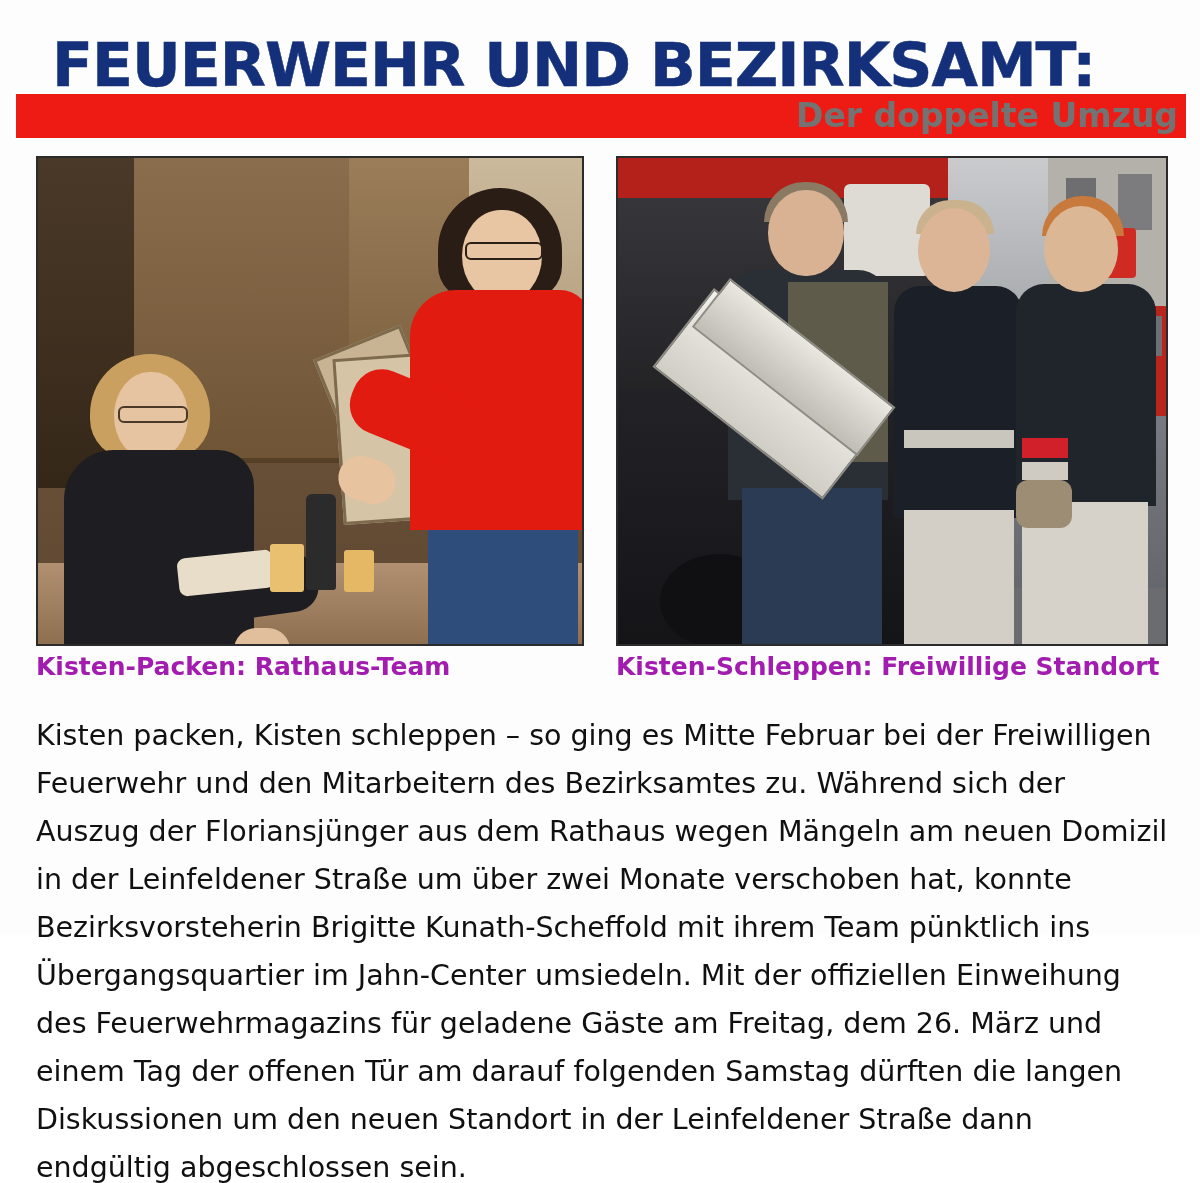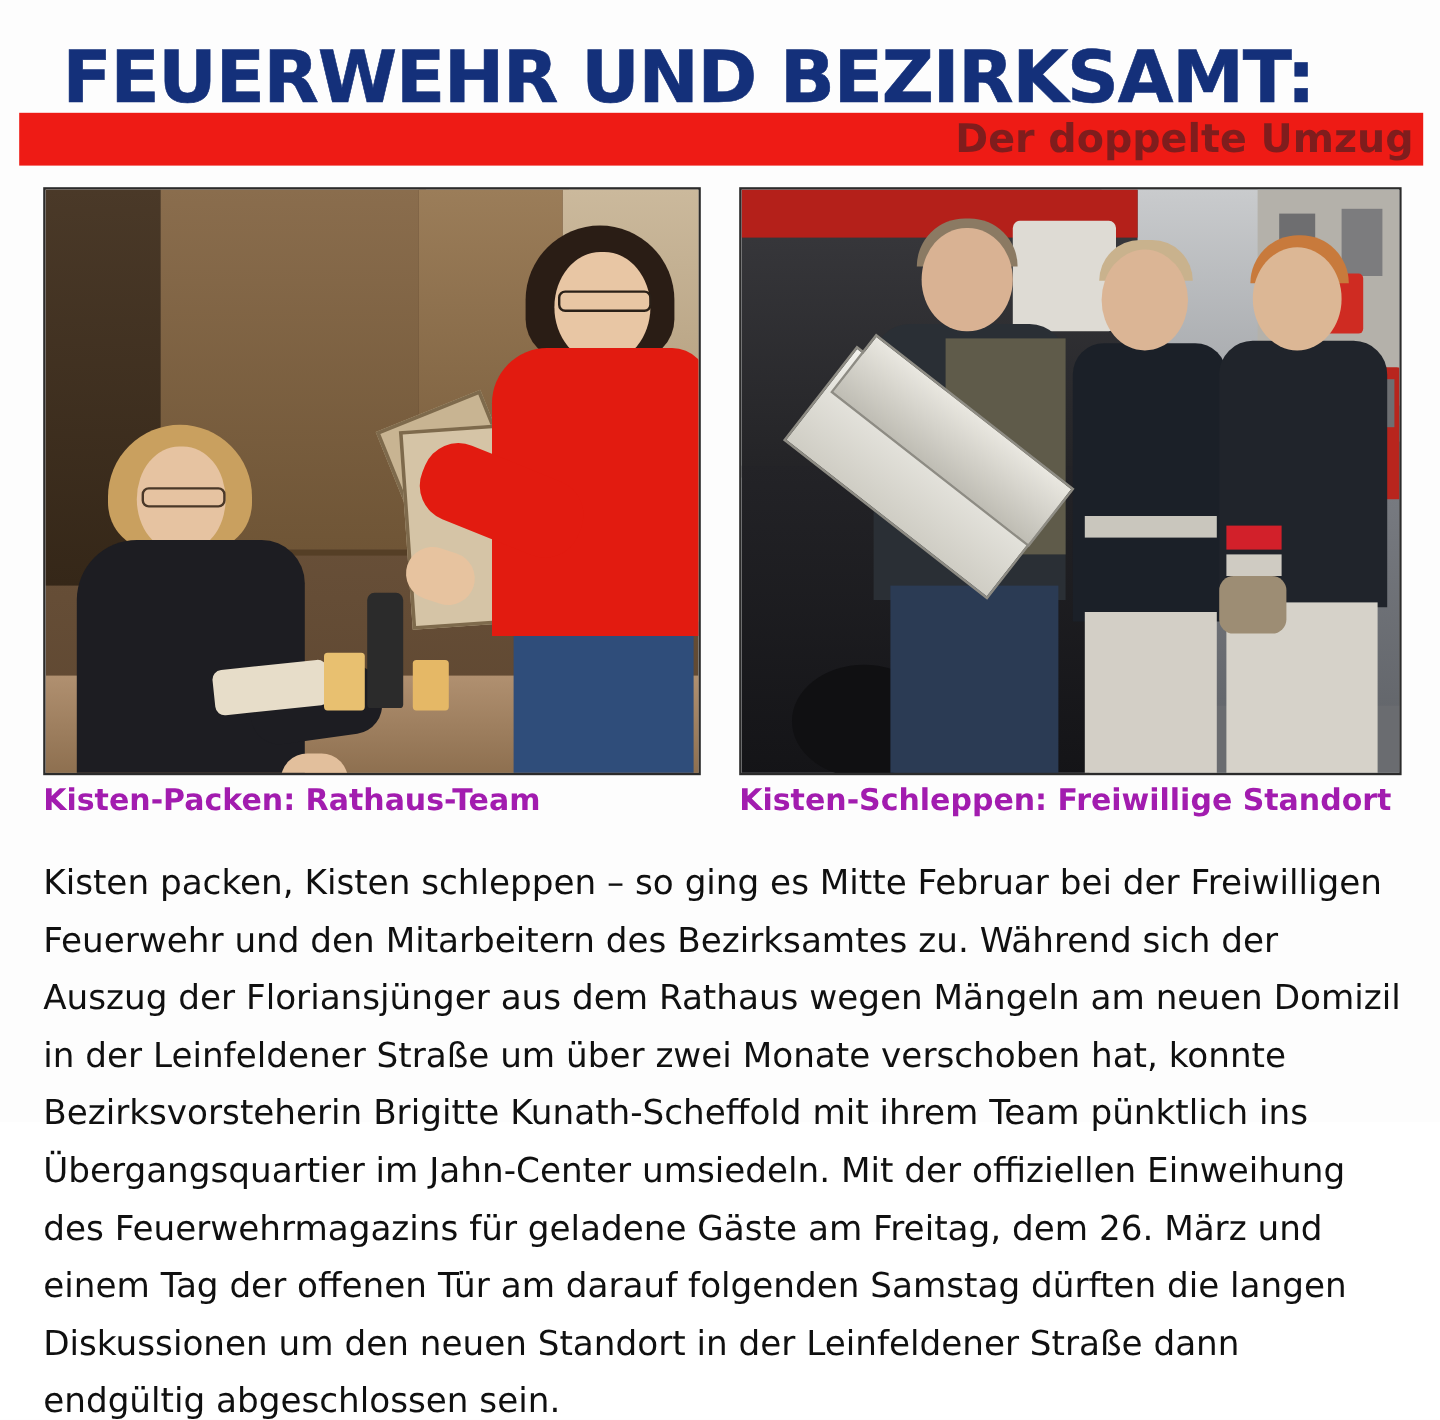--- a/index.html
+++ b/index.html
@@ -51,21 +51,21 @@
     height: 44px;
     background: #ee1b15;
   }
   .headline-sub {
     position: absolute;
     right: 22px;
     top: 62px;
     font-family: "DejaVu Sans", sans-serif;
     font-weight: bold;
     font-size: 33px;
-    color: #7f1d1d;
+    color: #737373;
     white-space: nowrap;
     line-height: 40px;
   }
 
   
   .photos {
     position: absolute;
     left: 36px;
     top: 156px;
     width: 1132px;

